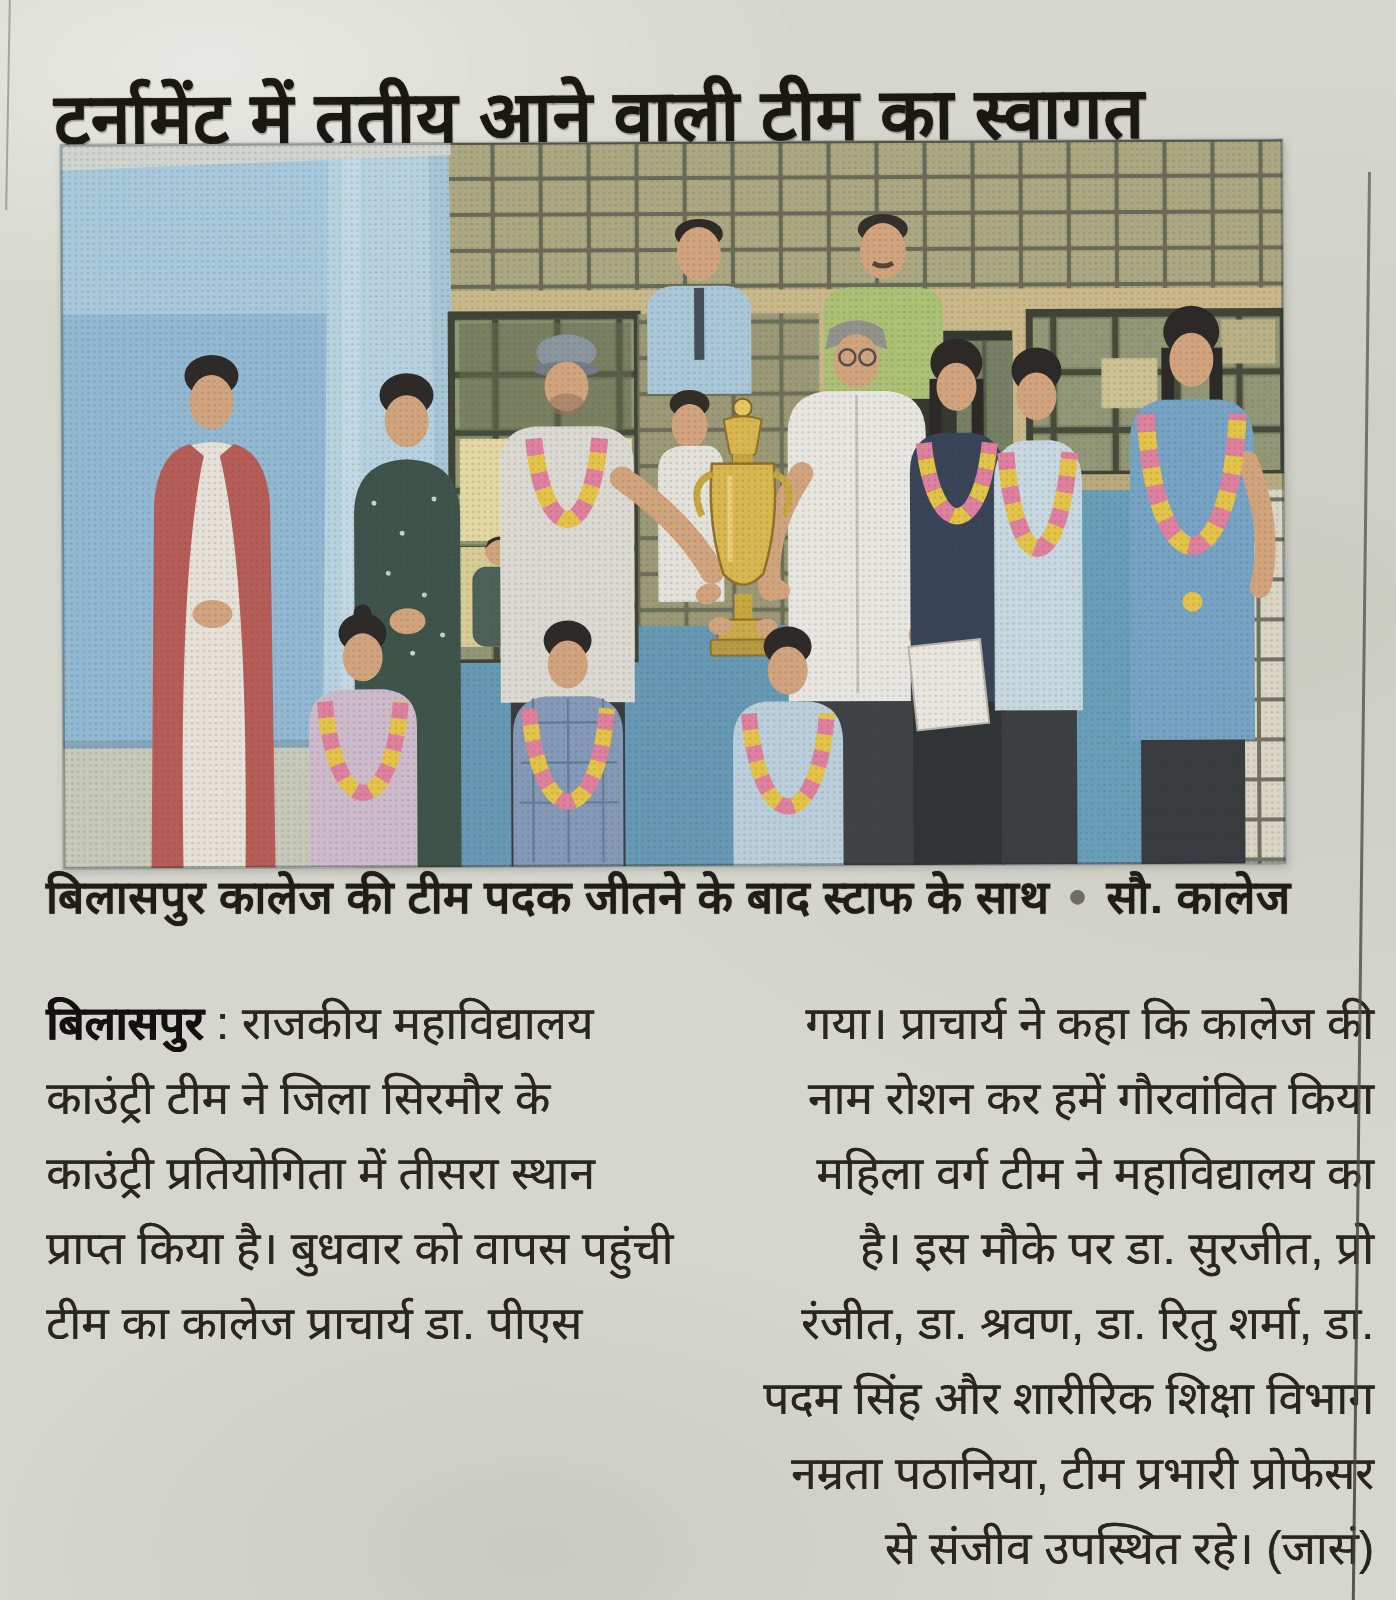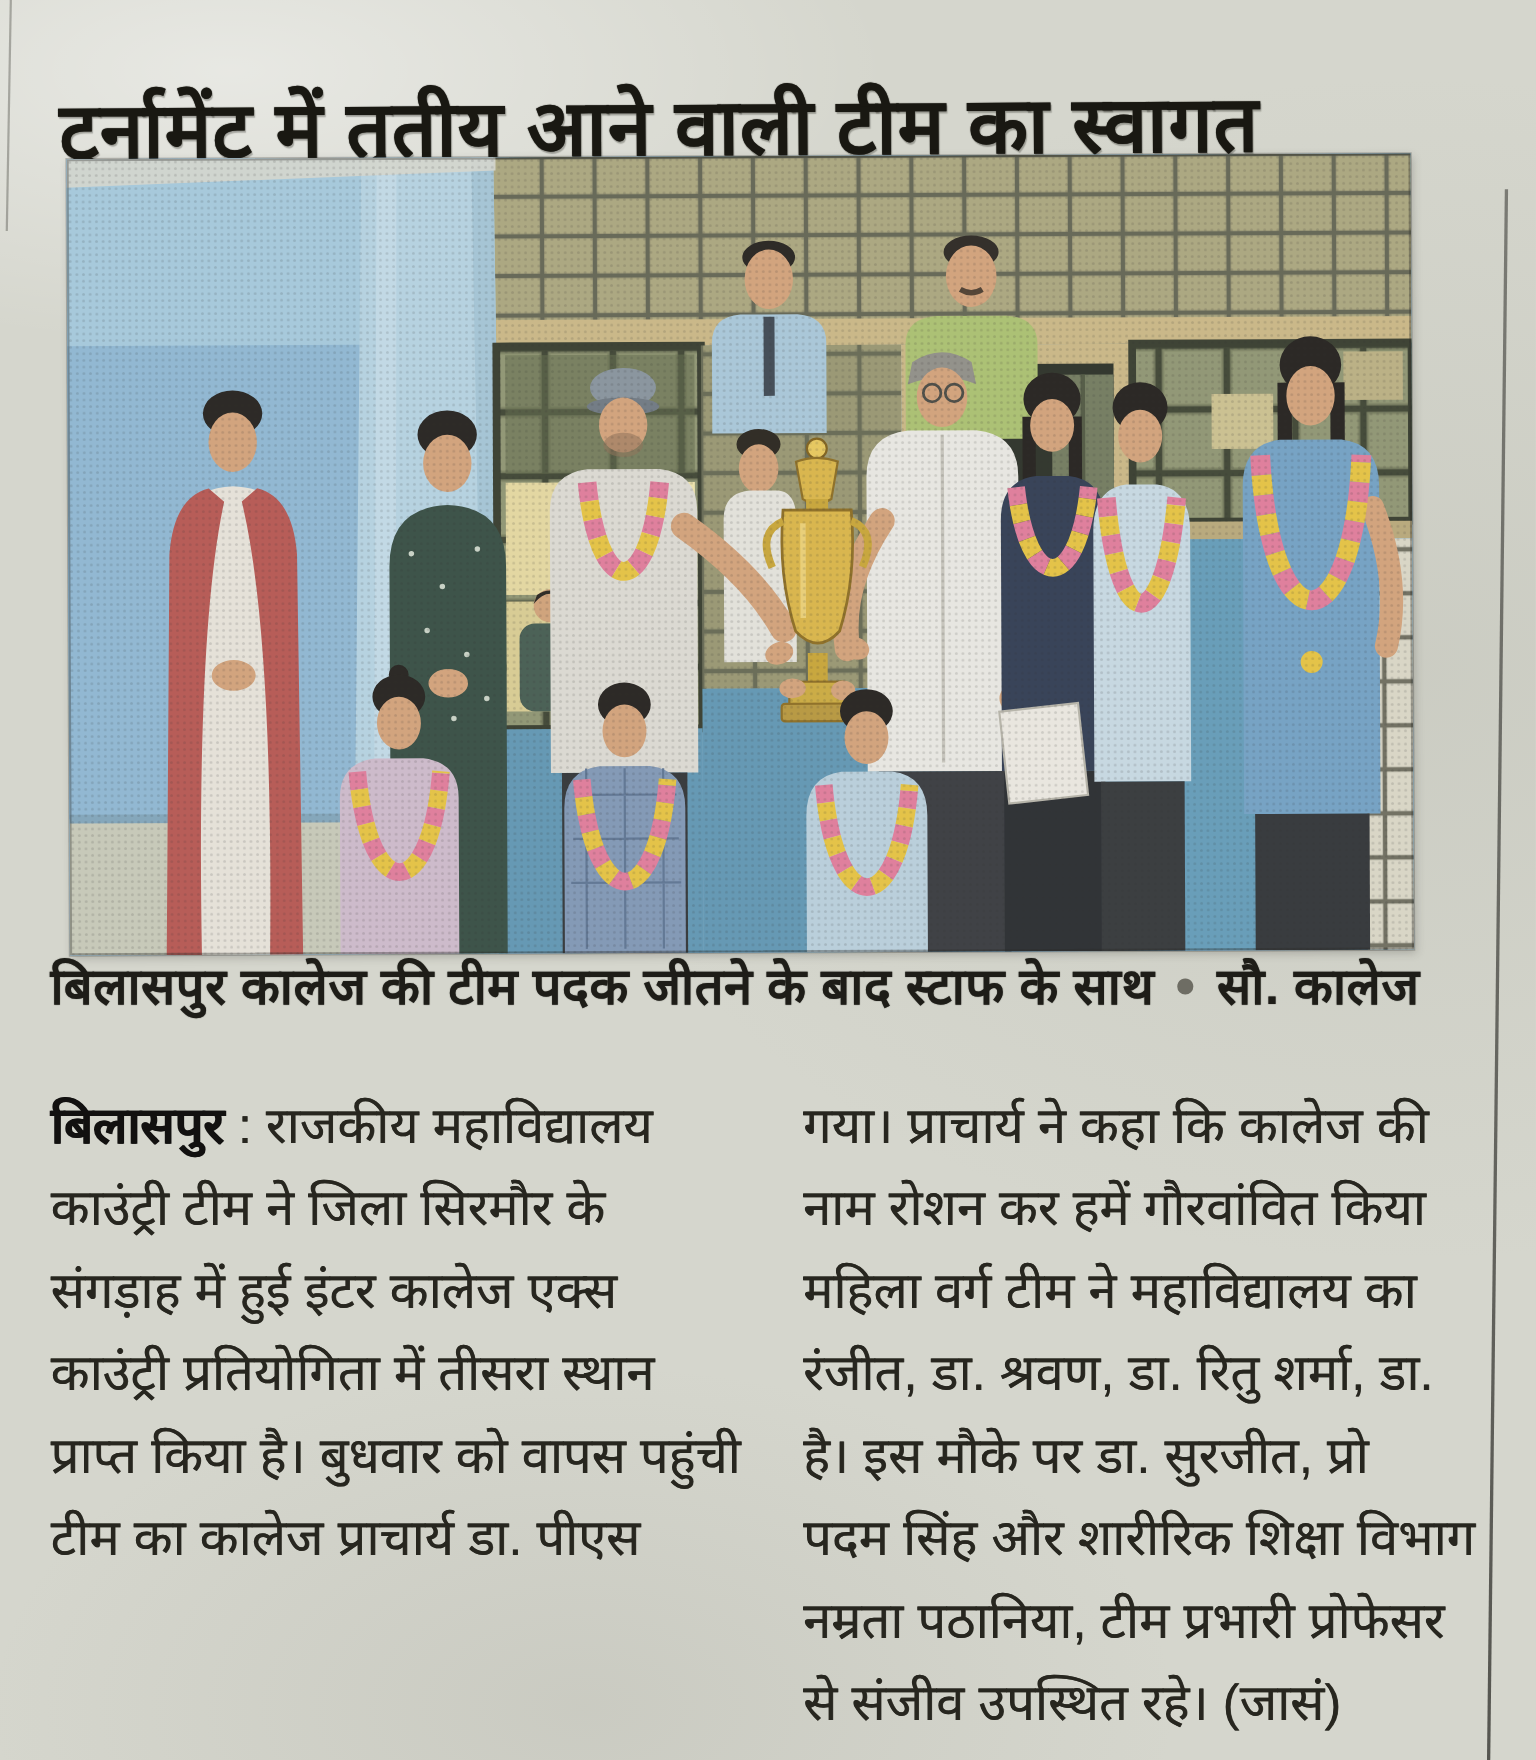--- a/index.html
+++ b/index.html
@@ -37,21 +37,21 @@
   }
   .columns{
     position:absolute;left:46px;top:986px;width:1330px;display:flex;
   }
   .col{
     font-size:46px;line-height:75px;color:#27261f;letter-spacing:0;
     text-shadow:0.4px 0 0 rgba(39,38,31,.85);
     white-space:nowrap;
   }
   .col-left{width:642px;}
-  .col-right{width:644px;margin-left:42px;}
+  .col-right{width:644px;margin-left:42px;text-align:right;}
   .line{display:block;height:75px;}
   .dateline{font-weight:700;color:#121110;text-shadow:0.9px 0 0 #121110;}
   .rule-right{
     position:absolute;left:1368px;top:172px;width:3px;height:1428px;
     background:linear-gradient(#6b6b65,#3f3f3a);
     transform:rotate(0.65deg);transform-origin:top center;opacity:.85;
   }
   .edge-left{
     position:absolute;left:7px;top:0;width:2px;height:210px;
     background:rgba(75,75,68,.4);transform:rotate(1deg);
@@ -304,30 +304,29 @@
 <div class="caption">
   <span>बिलासपुर कालेज की टीम पदक जीतने के बाद स्टाफ के साथ</span>
   <span class="dot">●</span>
   <span>सौ. कालेज</span>
 </div>
 
 <section class="columns">
   <div class="col col-left">
     <span class="line"><b class="dateline">बिलासपुर</b><span> : </span><span>राजकीय महाविद्यालय</span></span>
     <span class="line">काउंट्री टीम ने जिला सिरमौर के</span>
-    <span class="line">संगड़ाह में हुई इंटर कालेज एक्स</span>
     <span class="line">काउंट्री प्रतियोगिता में तीसरा स्थान</span>
     <span class="line">प्राप्त किया है। बुधवार को वापस पहुंची</span>
     <span class="line">टीम का कालेज प्राचार्य डा. पीएस</span>
   </div>
   <div class="col col-right">
     <span class="line">गया। प्राचार्य ने कहा कि कालेज की</span>
     <span class="line">नाम रोशन कर हमें गौरवांवित किया</span>
     <span class="line">महिला वर्ग टीम ने महाविद्यालय का</span>
+    <span class="line">है। इस मौके पर डा. सुरजीत, प्रो</span>
     <span class="line">रंजीत, डा. श्रवण, डा. रितु शर्मा, डा.</span>
-    <span class="line">है। इस मौके पर डा. सुरजीत, प्रो</span>
     <span class="line">पदम सिंह और शारीरिक शिक्षा विभाग</span>
     <span class="line">नम्रता पठानिया, टीम प्रभारी प्रोफेसर</span>
     <span class="line">से संजीव उपस्थित रहे। (जासं)</span>
   </div>
 </section>
 
 <div class="rule-right"></div>
 
 </body></html>

